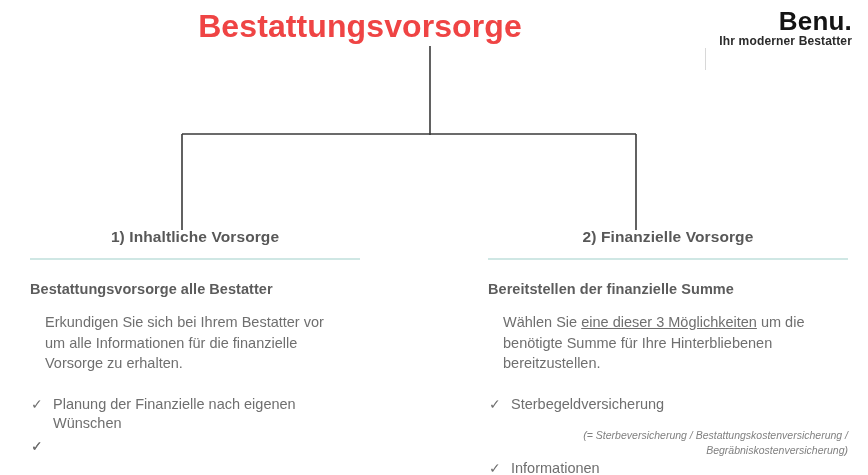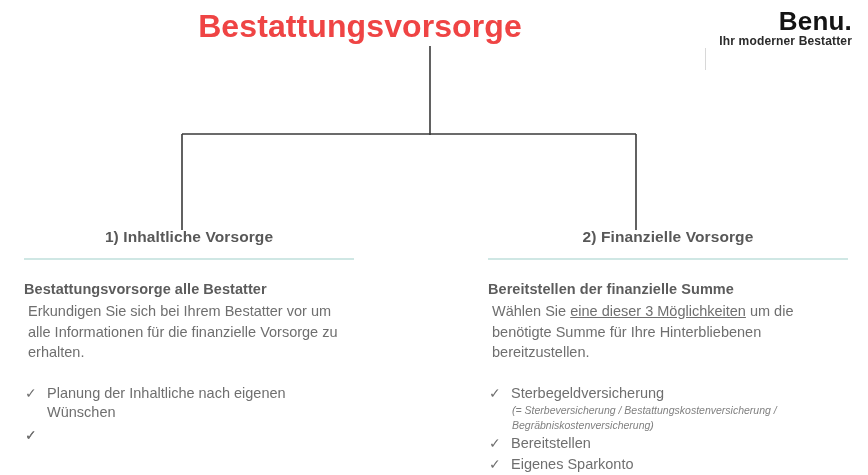--- a/index.html
+++ b/index.html
@@ -70,21 +70,21 @@
     width: 868px;
     height: 245px;
     pointer-events: none;
   }
 
   
   .column {
     position: absolute;
     top: 228px;
   }
-  .col-left  { left: 24px;  width: 330px; }
+  .col-left  { left: 30px;  width: 330px; }
   .col-right { left: 488px; width: 360px; }
 
   .col-heading {
     font-size: 15.5px;
     font-weight: bold;
     color: #585858;
     text-align: center;
     padding: 0 0 2px 0;
     letter-spacing: 0.1px;
   }
@@ -99,21 +99,21 @@
     font-size: 14.5px;
     font-weight: bold;
     color: #5c5c5c;
     margin: 0 0 1px 0;
     letter-spacing: 0.05px;
   }
   .lead-body {
     font-size: 14.5px;
     color: #6f6f6f;
     line-height: 1.42;
-    margin: 4px;
+    margin: 15px;
   }
   .lead-body .u { text-decoration: underline; }
 
   .bullet-list {
     list-style: none;
     margin: 21px 0 0 0;
     padding: 0;
   }
   .bullet-list li {
     position: relative;
@@ -129,22 +129,23 @@
     top: 0;
     font-size: 14px;
     color: #6f6f6f;
   }
   .bullet-note {
     display: block;
     font-size: 10.5px;
     font-style: italic;
     color: #808080;
     line-height: 1.34;
-    margin-top: 0;
+    margin-top: 14px;
     padding-left: 1px;
+    text-align: right;
   }
   .col-right .bullet-list li { margin-bottom: 2px; }
 </style>
 </head>
 <body>
 
 <div class="page-title">Bestattungsvorsorge</div>
 
 <div class="logo-block">
   <div class="logo-rule"></div>
@@ -164,21 +165,21 @@
   <div class="col-divider"></div>
 
   <div class="lead-title">Bestattungsvorsorge alle Bestatter</div>
   <p class="lead-body">
     <span>Erkundigen Sie sich bei Ihrem Bestatter vor um alle Informationen für die finanzielle Vorsorge zu erhalten.</span><span class="u"></span><span></span>
   </p>
 
   <ul class="bullet-list">
     <li>
       <span class="tick">✓</span>
-      <span>Planung der Inhaltliche nach eigenen Wünschen</span>
+      <span>Planung der Finanzielle nach eigenen Wünschen</span>
     </li>
     <li>
       <span class="tick">✓</span>
     </li>
     <li>
       <span class="tick">✓</span>
     </li>
   </ul>
 </div>
 
@@ -192,20 +193,20 @@
   </p>
 
   <ul class="bullet-list">
     <li>
       <span class="tick">✓</span>
       <span>Sterbegeldversicherung</span>
       <span class="bullet-note">(= Sterbeversicherung / Bestattungskostenversicherung / Begräbniskostenversicherung)</span>
     </li>
     <li>
       <span class="tick">✓</span>
-      <span>Bereitstellen</span>
+      <span>Informationen</span>
     </li>
     <li>
       <span class="tick">✓</span>
       <span>Eigenes Sparkonto</span>
     </li>
   </ul>
 </div>
 
 </body></html>

